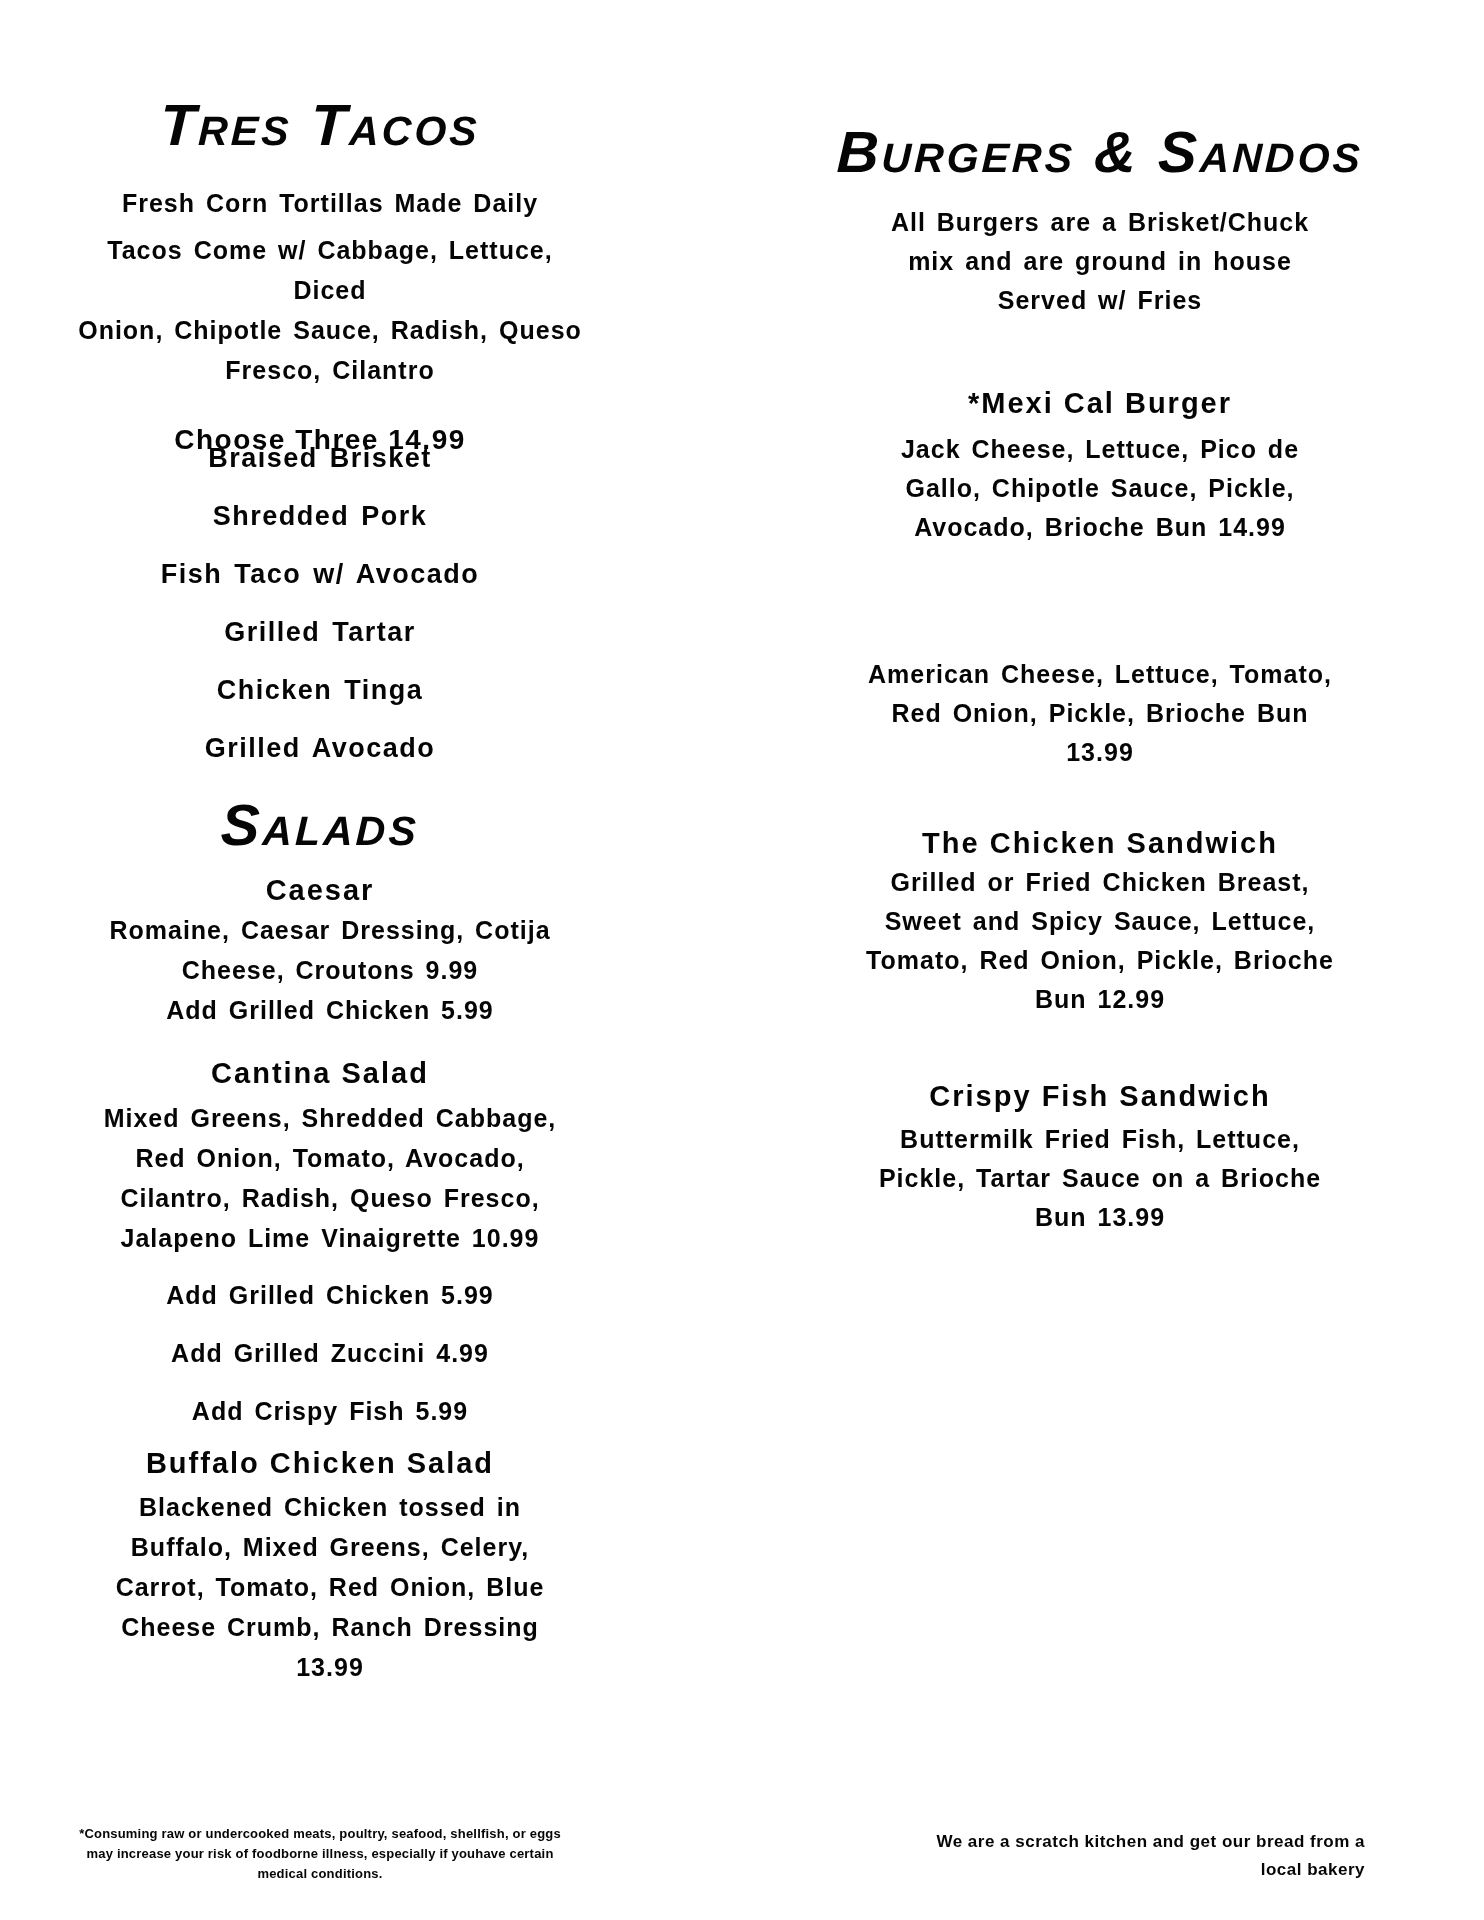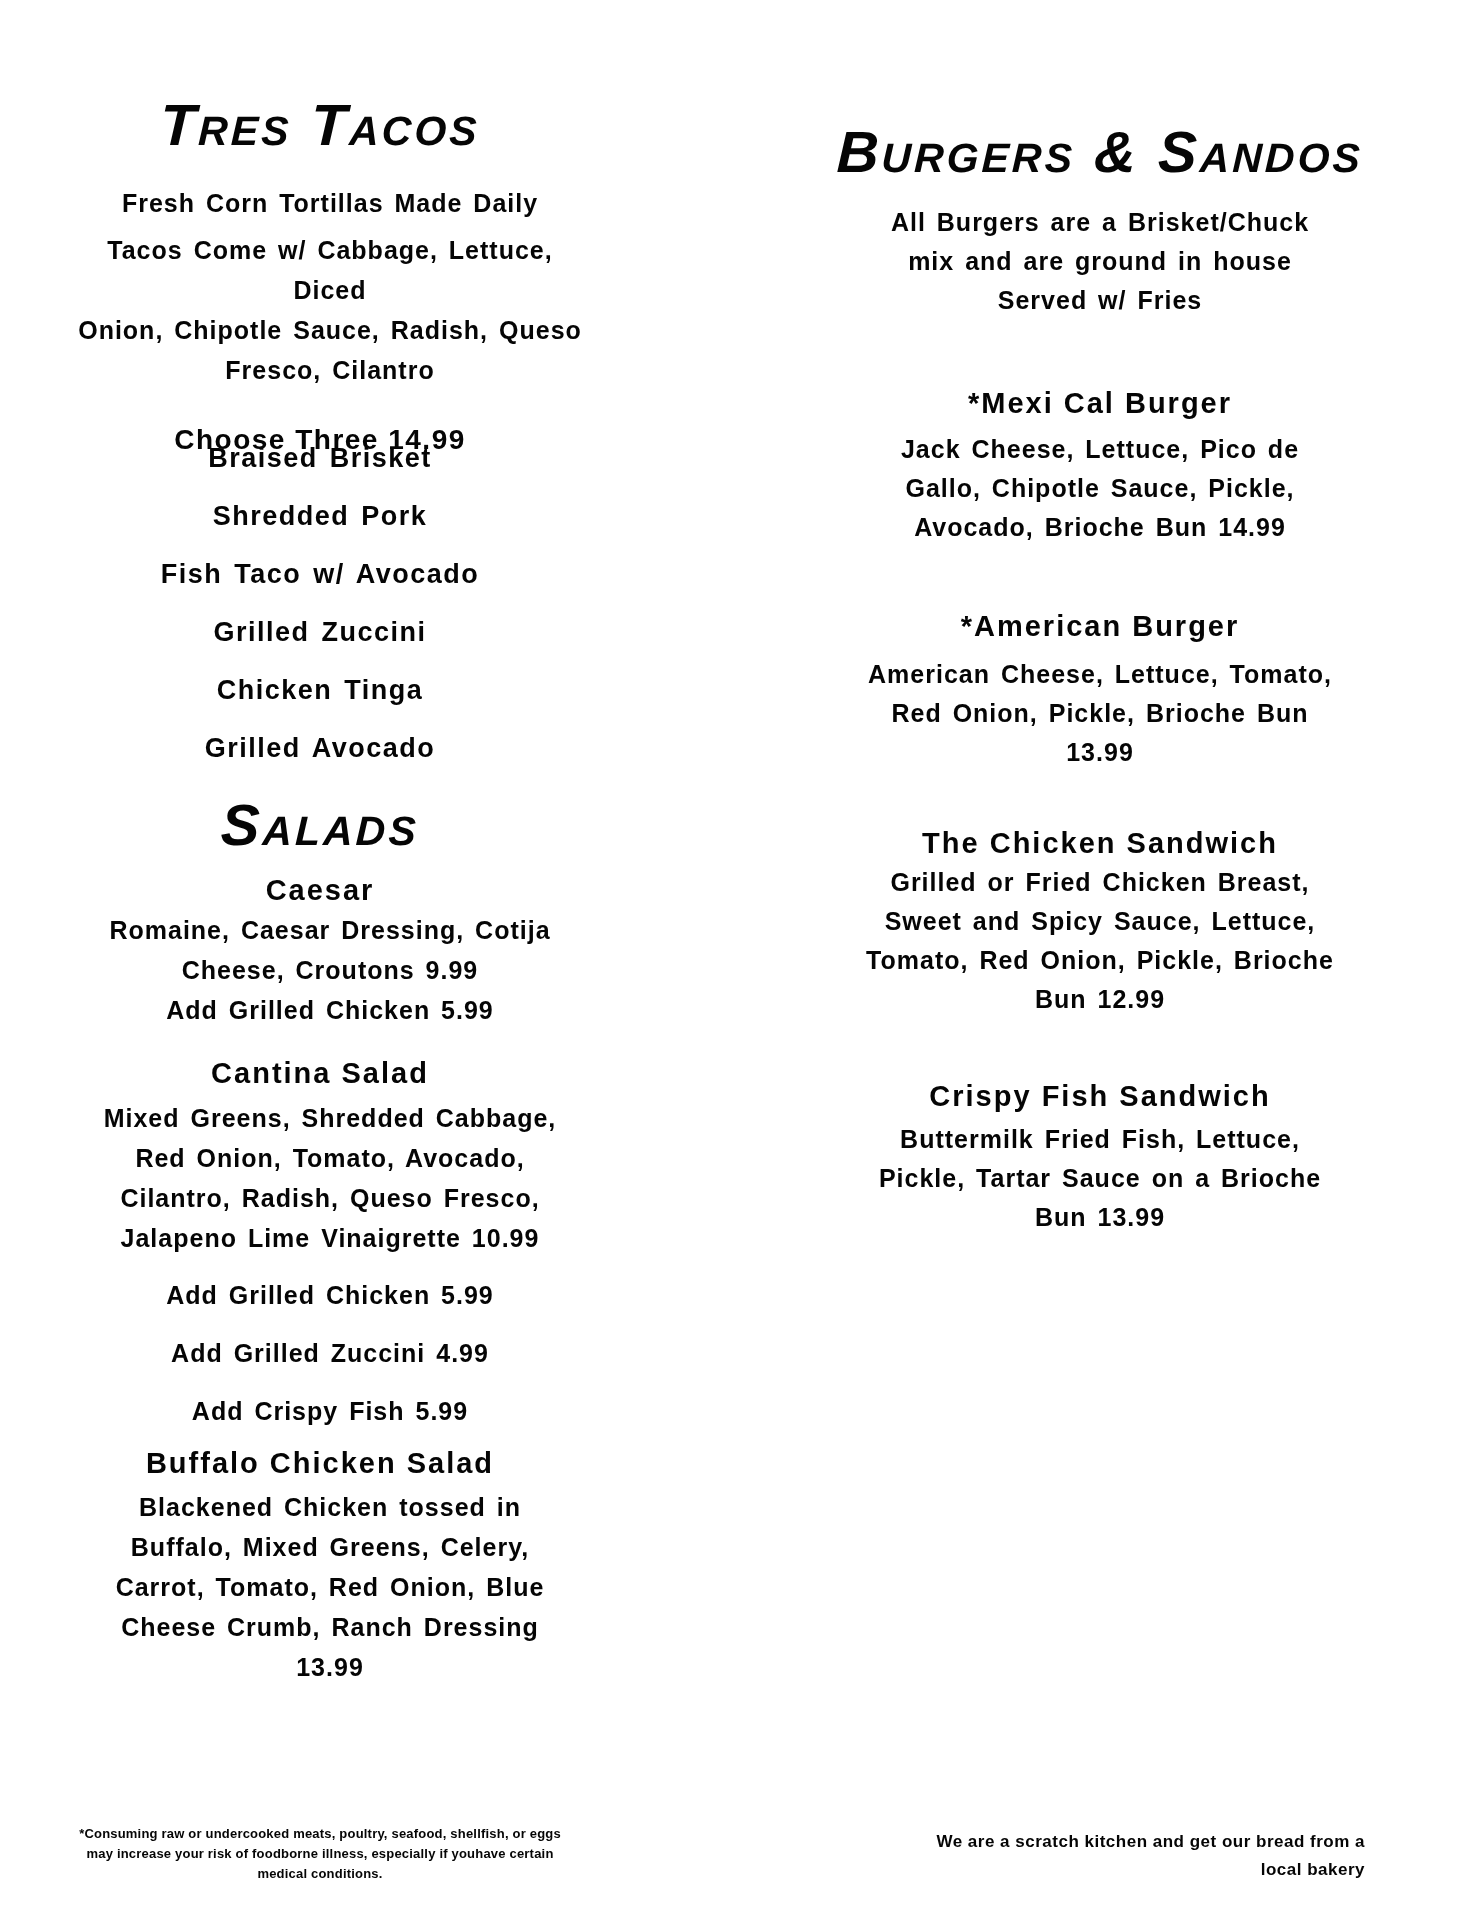--- a/index.html
+++ b/index.html
@@ -61,21 +61,21 @@
     <div class="blk t-body" style="top:230px">Tacos Come w/ Cabbage, Lettuce, Diced
 Onion, Chipotle Sauce, Radish, Queso
 Fresco, Cilantro</div>
 
     <div class="blk t-choose" style="top:386px">Choose Three 14.99</div>
 
     <div class="blk" style="top:420px">
       <div class="t-option">Braised Brisket</div>
       <div class="t-option">Shredded Pork</div>
       <div class="t-option">Fish Taco w/ Avocado</div>
-      <div class="t-option">Grilled Zuccini</div>
+      <div class="t-option">Grilled Tartar</div>
       <div class="t-option">Chicken Tinga</div>
       <div class="t-option">Grilled Avocado</div>
     </div>
 
 
     <div class="blk script-title" style="top:795px">Salads</div>
 
     <div class="blk t-name" style="top:870px">Caesar</div>
     <div class="blk t-body" style="top:910px">Romaine, Caesar Dressing, Cotija
 Cheese, Croutons 9.99</div>
@@ -110,21 +110,20 @@
 
     <div class="blk t-body-r" style="top:203px">All Burgers are a Brisket/Chuck
 mix and are ground in house
 Served w/ Fries</div>
 
     <div class="blk t-name" style="top:383px">*Mexi Cal Burger</div>
     <div class="blk t-body-r" style="top:430px">Jack Cheese, Lettuce, Pico de
 Gallo, Chipotle Sauce, Pickle,
 Avocado, Brioche Bun 14.99</div>
 
-    <div class="blk t-name" style="top:606px">*American Burger</div>
     <div class="blk t-body-r" style="top:655px">American Cheese, Lettuce, Tomato,
 Red Onion, Pickle, Brioche Bun
 13.99</div>
 
     <div class="blk t-name" style="top:823px">The Chicken Sandwich</div>
     <div class="blk t-body-r" style="top:863px">Grilled or Fried Chicken Breast,
 Sweet and Spicy Sauce, Lettuce,
 Tomato, Red Onion, Pickle, Brioche
 Bun 12.99</div>
 

